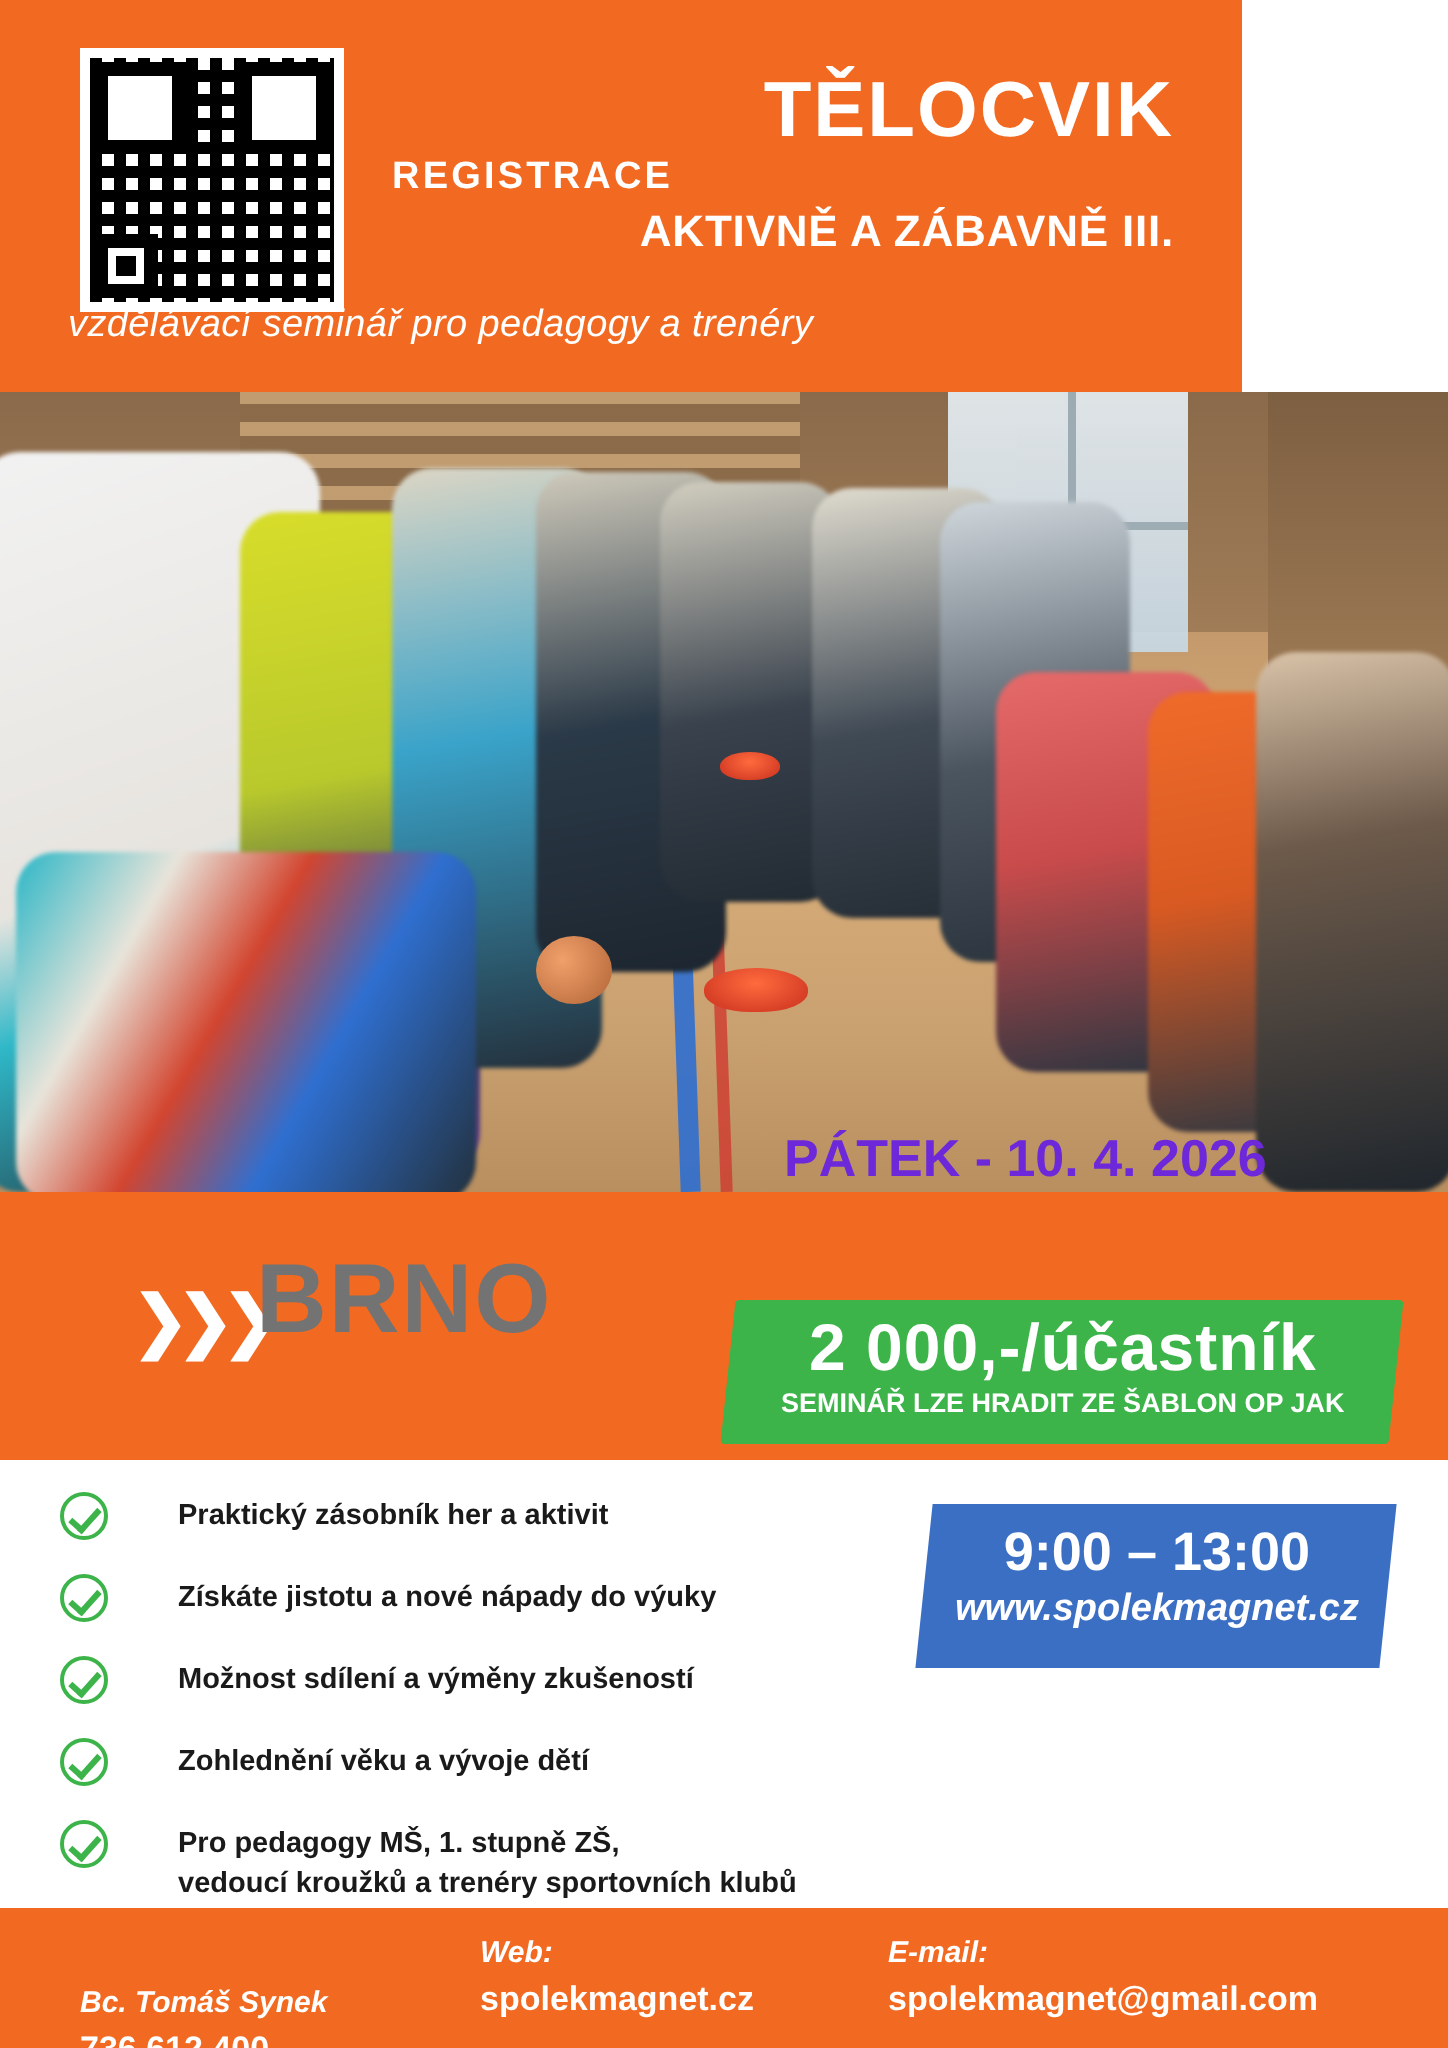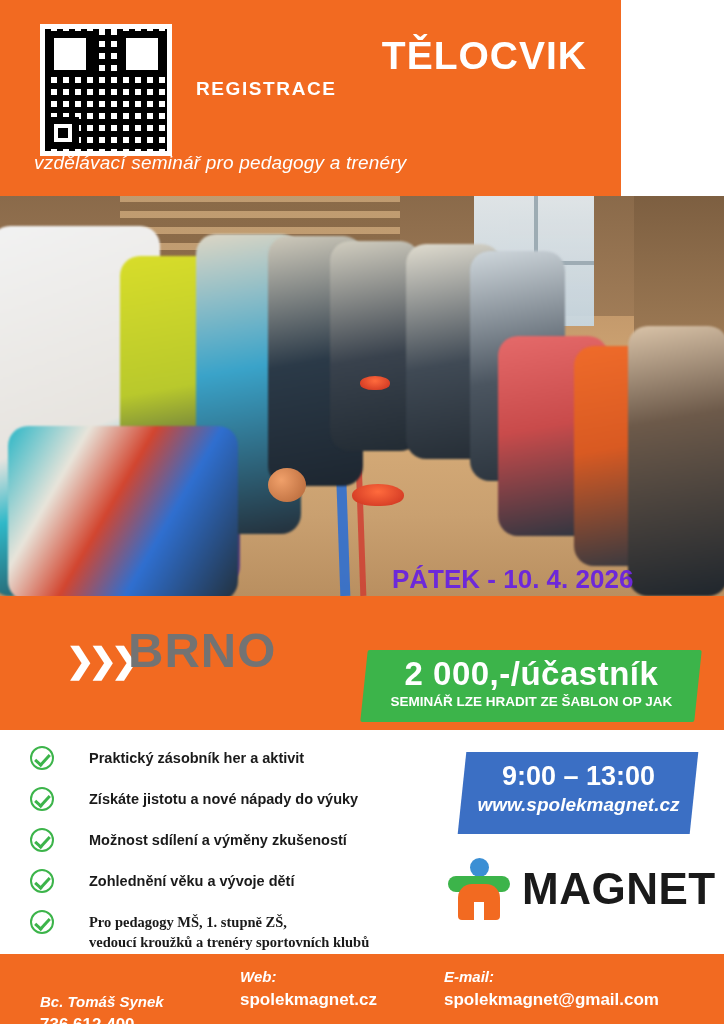--- a/index.html
+++ b/index.html
@@ -317,20 +317,21 @@
 <div class="poster">
 
   <div class="header">
     <div class="qr">
       <div class="qr-inner">
         <div class="qr-eye3"></div>
       </div>
     </div>
     <div class="registrace">REGISTRACE</div>
     <div class="title-main">TĚLOCVIK</div>
+    <div class="title-sub">AKTIVNĚ A ZÁBAVNĚ III.</div>
     <div class="subtitle-line">vzdělávací seminář pro pedagogy a trenéry</div>
   </div>
 
   <div class="photo">
     <div class="floor"></div>
     <div class="wall"></div>
     <div class="wallbars"></div>
     <div class="window"></div>
     <div class="rightwall"></div>
     <div class="line-blue"></div>
@@ -379,41 +380,32 @@
     <div class="bullet">
       <span class="check"></span>
       <span class="bullet-text">Možnost sdílení a výměny zkušeností</span>
     </div>
     <div class="bullet">
       <span class="check"></span>
       <span class="bullet-text">Zohlednění věku a vývoje dětí</span>
     </div>
     <div class="bullet">
       <span class="check"></span>
-      <span class="bullet-text" style="white-space:pre-line;font-family:Liberation Serif, serif;">Pro pedagogy MŠ, 1. stupně ZŠ,
+      <span class="bullet-text" style="white-space:pre-line;">Pro pedagogy MŠ, 1. stupně ZŠ,
 vedoucí kroužků a trenéry sportovních klubů</span>
     </div>
   </div>
 
   <div class="time-box">
     <div class="time-box-inner">
       <div class="time">9:00 – 13:00</div>
       <div class="web">www.spolekmagnet.cz</div>
     </div>
   </div>
 
-  <div class="logo">
-    <div class="logo-mark">
-      <div class="logo-head"></div>
-      <div class="logo-arms"></div>
-      <div class="logo-body"></div>
-      <div class="logo-gap"></div>
-    </div>
-    <div class="logo-text">MAGNET</div>
-  </div>
 
   <div class="footer"></div>
   <div class="fcol fc1">
     <div class="flabel">Bc. Tomáš Synek</div>
     <div class="fvalue">736 612 400</div>
   </div>
   <div class="fcol fc2">
     <div class="flabel">Web:</div>
     <div class="fvalue">spolekmagnet.cz</div>
   </div>

